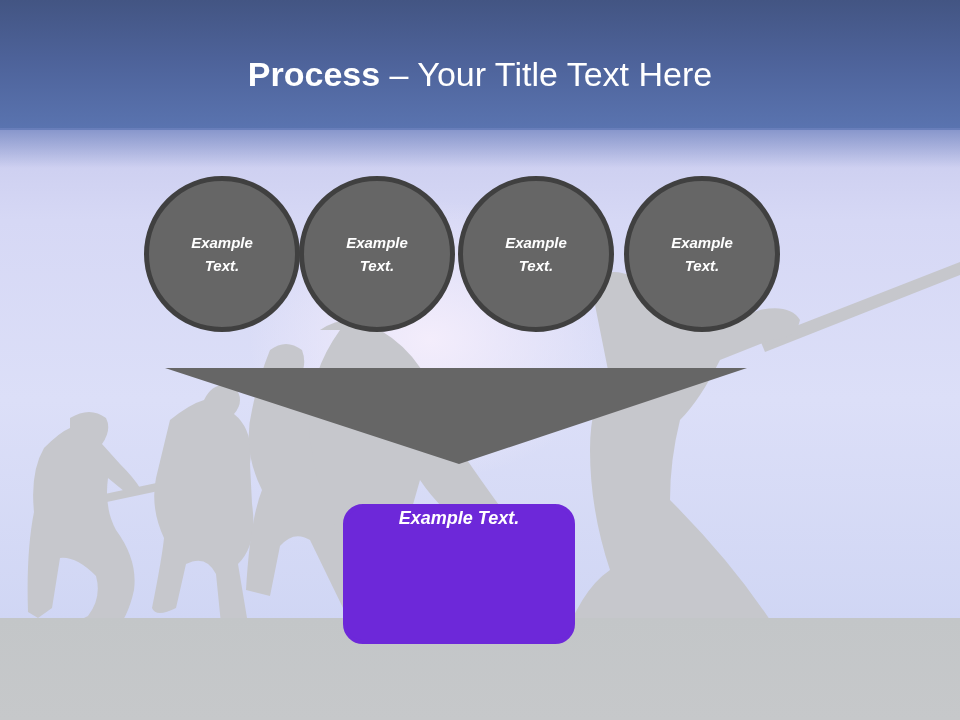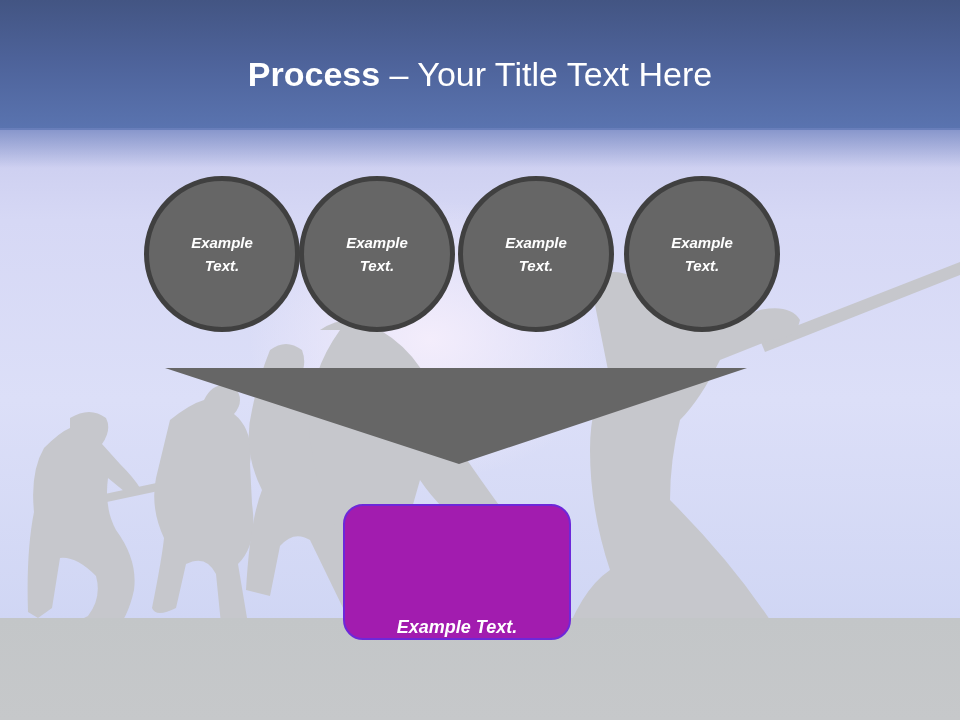--- a/index.html
+++ b/index.html
@@ -37,22 +37,22 @@
       position: absolute; width: 146px; height: 146px; border-radius: 50%;
       background: #666666; border: 5px solid #404040;
       display: flex; align-items: center; justify-content: center; text-align: center;
       color: #ffffff; font-weight: bold; font-style: italic; font-size: 15px; line-height: 23px;
       box-sizing: content-box;
     }
     .circle span { display: block; width: 90px; }
     .funnel { position: absolute; left: 0; top: 0; }
     .result-box {
       position: absolute; left: 343px; top: 504px; width: 224px; height: 132px;
-      background: #a21caf; border: 2px solid #6d28d9; border-radius: 20px;
-      display: flex; align-items: flex-end; justify-content: center;
+      background: #6d28d9; border: 4px solid #6d28d9; border-radius: 20px;
+      display: flex; align-items: flex-start; justify-content: center;
       color: #ffffff; font-weight: bold; font-style: italic; font-size: 18px;
     }
   </style>
 </head>
 <body>
 
 <div class="slide">
   <div class="sky"></div>
 
   <svg class="silhouettes" viewBox="0 0 960 720" width="960" height="720">

